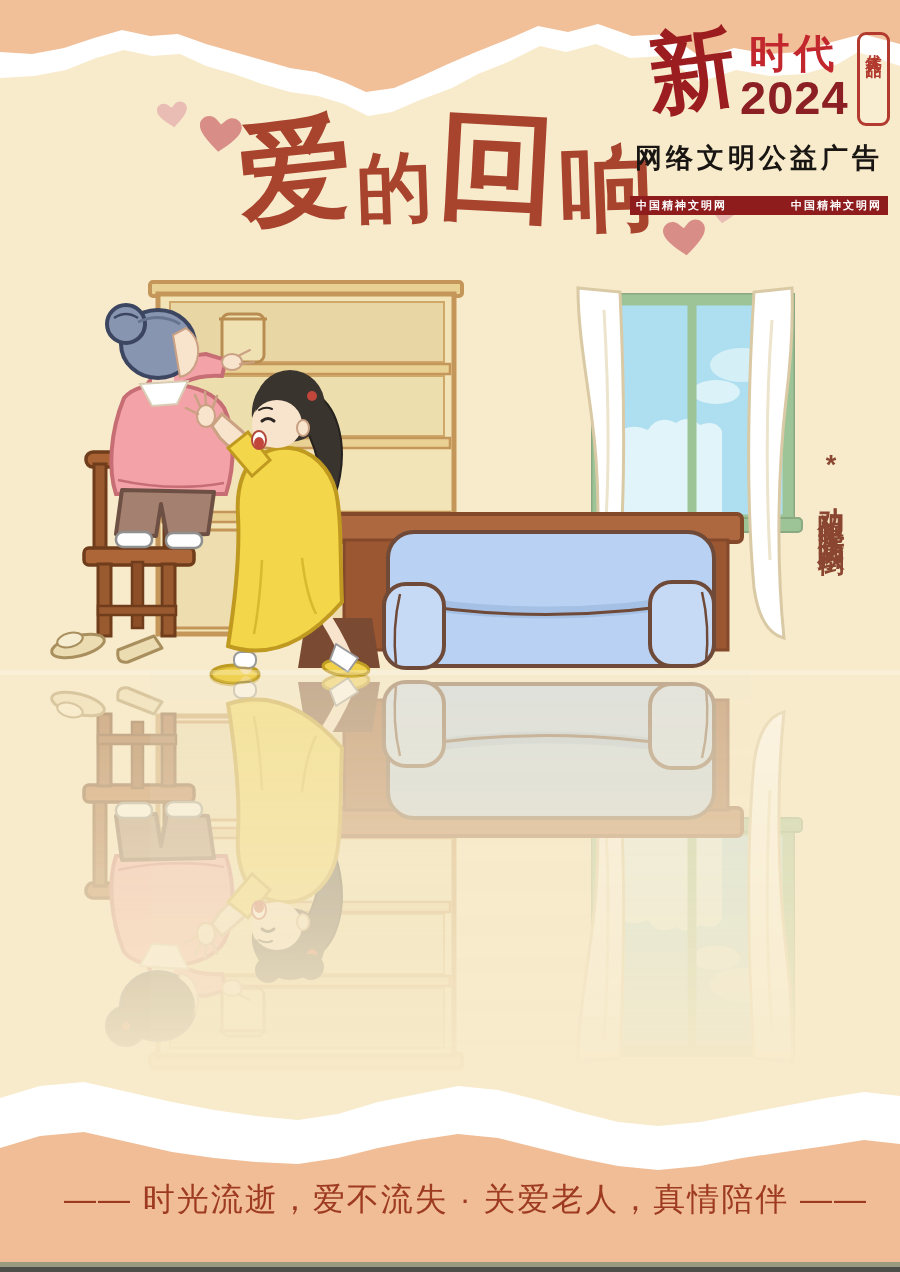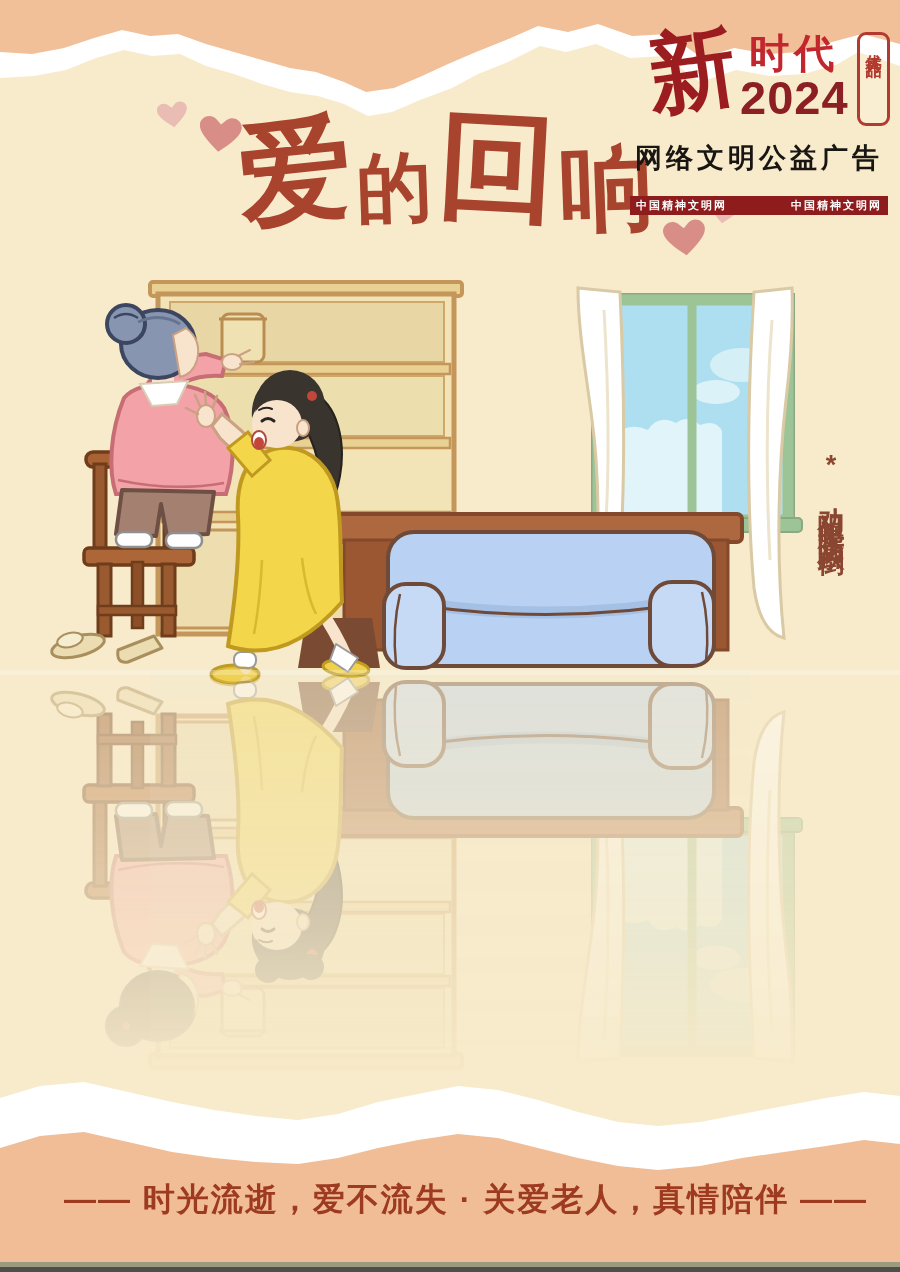--- a/index.html
+++ b/index.html
@@ -34,21 +34,21 @@
   .t2{font-size:118px;transform:translateY(-6px) rotate(3deg);margin-left:6px;}
   .t3{font-size:94px;transform:translateY(26px) rotate(-2deg);margin-left:4px;}
 
   
   .side-note{position:absolute;top:450px;right:56px;z-index:4;writing-mode:vertical-rl;
              text-orientation:upright;font-size:27px;font-weight:700;color:#8a4631;
              letter-spacing:7px;line-height:1;}
 
   
   .slogan{position:absolute;top:1178px;left:0;right:0;z-index:6;text-align:center;
-          font-size:32px;font-weight:700;color:#9d3a20;letter-spacing:2px;padding-left:32px;}
+          font-size:32px;font-weight:400;color:#9d3a20;letter-spacing:2px;padding-left:32px;}
 </style>
 </head>
 <body>
 
 <div class="poster">
 
   <svg class="art" viewBox="0 0 900 1272" xmlns="http://www.w3.org/2000/svg">
     <defs>
       <linearGradient id="reflGrad" gradientUnits="userSpaceOnUse" x1="0" y1="676" x2="0" y2="1100">
         <stop offset="0" stop-color="#ffffff"></stop>

